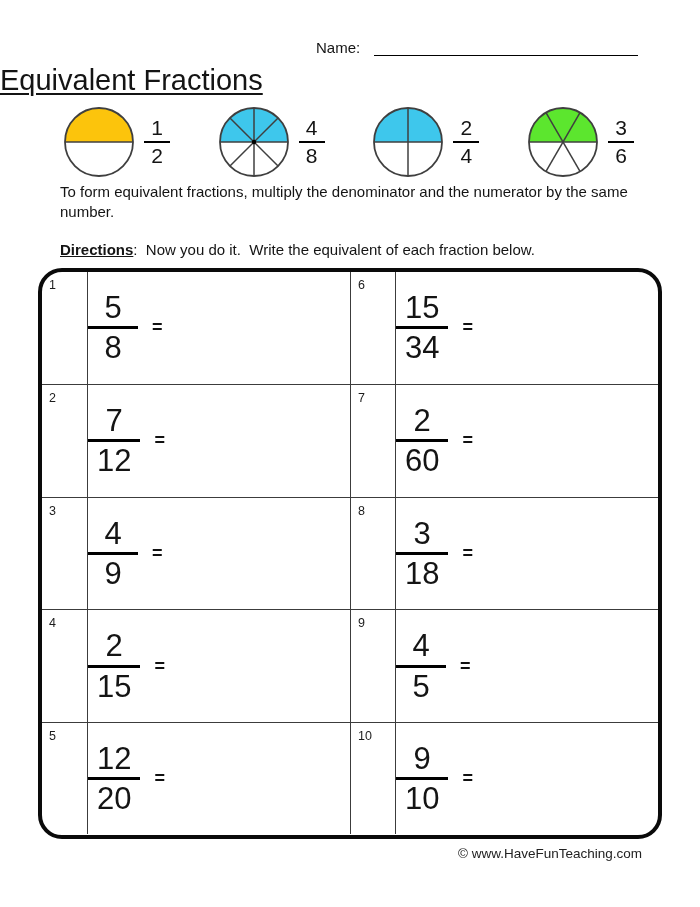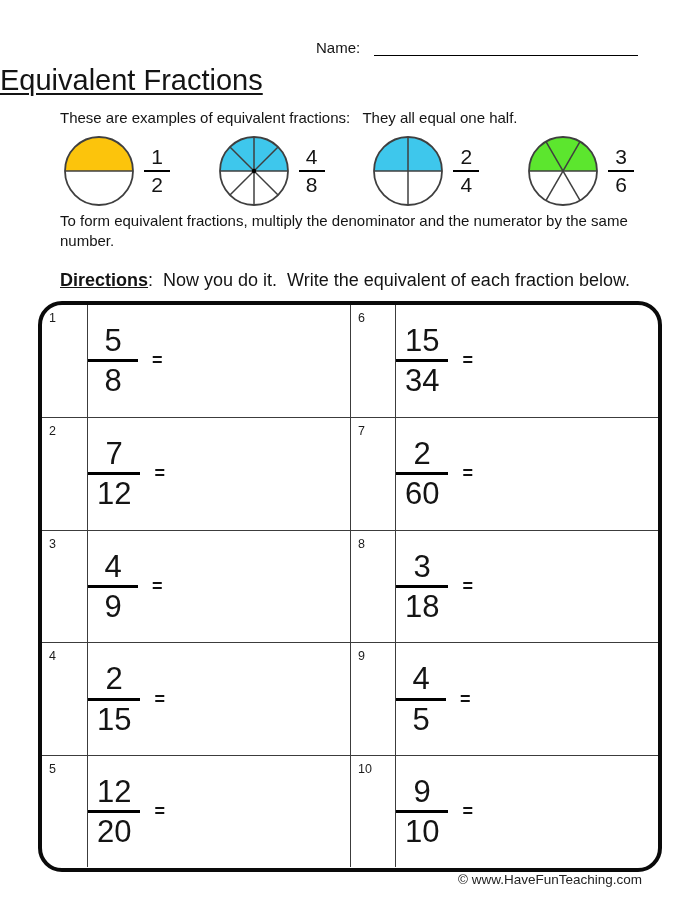--- a/index.html
+++ b/index.html
@@ -24,55 +24,54 @@
   .examples-row{
     display:flex;justify-content:space-between;align-items:center;
     margin:5px 66px 0 62px;height:80px;
   }
   .example{display:flex;align-items:center;gap:8px;}
   .exfrac{display:flex;flex-direction:column;align-items:center;min-width:26px;
     font-size:21px;line-height:1.15;}
   .exbar{align-self:stretch;height:2.5px;background:#000;margin:1px 0;}
   .exfrac div{padding:0 3px;}
   .explanation{margin:0 44px 0 60px;font-size:15px;line-height:1.35;}
-  .directions{margin:18px 40px 0 60px;font-size:18px;}
+  .directions{margin:18px 40px 0 60px;font-size:15px;}
   .directions .dlabel{font-weight:bold;text-decoration:underline;}
   .directions .dtext{white-space:pre-wrap;}
   
   .ptable{
     margin:10px 38px 0 38px;width:624px;height:571px;box-sizing:border-box;
     border:4.5px solid #0a0a0a;border-radius:24px;overflow:hidden;
     display:grid;grid-template-columns:45px 1fr 45px 1fr;grid-template-rows:repeat(5,1fr);
   }
   .numcell{font-size:12.5px;padding:6px 0 0 7px;box-sizing:border-box;color:#1c1c1c;}
   .fraccell{display:flex;align-items:center;box-sizing:border-box;position:relative;}
   .vline{border-left:1.4px solid #3c3c3c;}
   .rowline{border-top:1.6px solid #3c3c3c;}
   .frac{display:flex;flex-direction:column;align-items:center;min-width:50px;
     font-size:31px;line-height:1.08;}
   .frac .fnum,.frac .fden{padding:1px 9px;}
   .fbar{align-self:stretch;height:3px;background:#000;margin:1px 0;}
   .eq{font-size:18px;font-weight:700;margin-left:14px;color:#111;}
   .answer{flex:1;align-self:stretch;}
   
-  .footer{text-align:right;margin:0 58px 0 0;font-size:13.5px;color:#222;}
+  .footer{text-align:right;margin:7px 58px 0 0;font-size:13.5px;color:#222;}
 </style>
 </head>
 <body>
 
 <div class="page">
 
   <div class="name-row">
     <span class="name-label">Name:</span>
     <span class="name-blank"></span>
   </div>
 
   <div class="title">Equivalent Fractions</div>
 
-  <div class="intro-line">These are examples of equivalent fractions:   They all equal one half.</div>
 
   <div class="examples-row">
     <div class="example">
       <span>
           <svg width="74" height="74" viewBox="0 0 74 74" style="display: block;">
             <path d="M 3 37 A 34 34 0 0 1 71 37 Z" fill="#FCC40C" stroke="none"></path>
             <line x1="3" y1="37" x2="71" y2="37" stroke="#3f3f3f" stroke-width="1.5"></line>
             <circle cx="37" cy="37" r="34" fill="none" stroke="#3f3f3f" stroke-width="1.8"></circle>
           </svg>
         </span>

